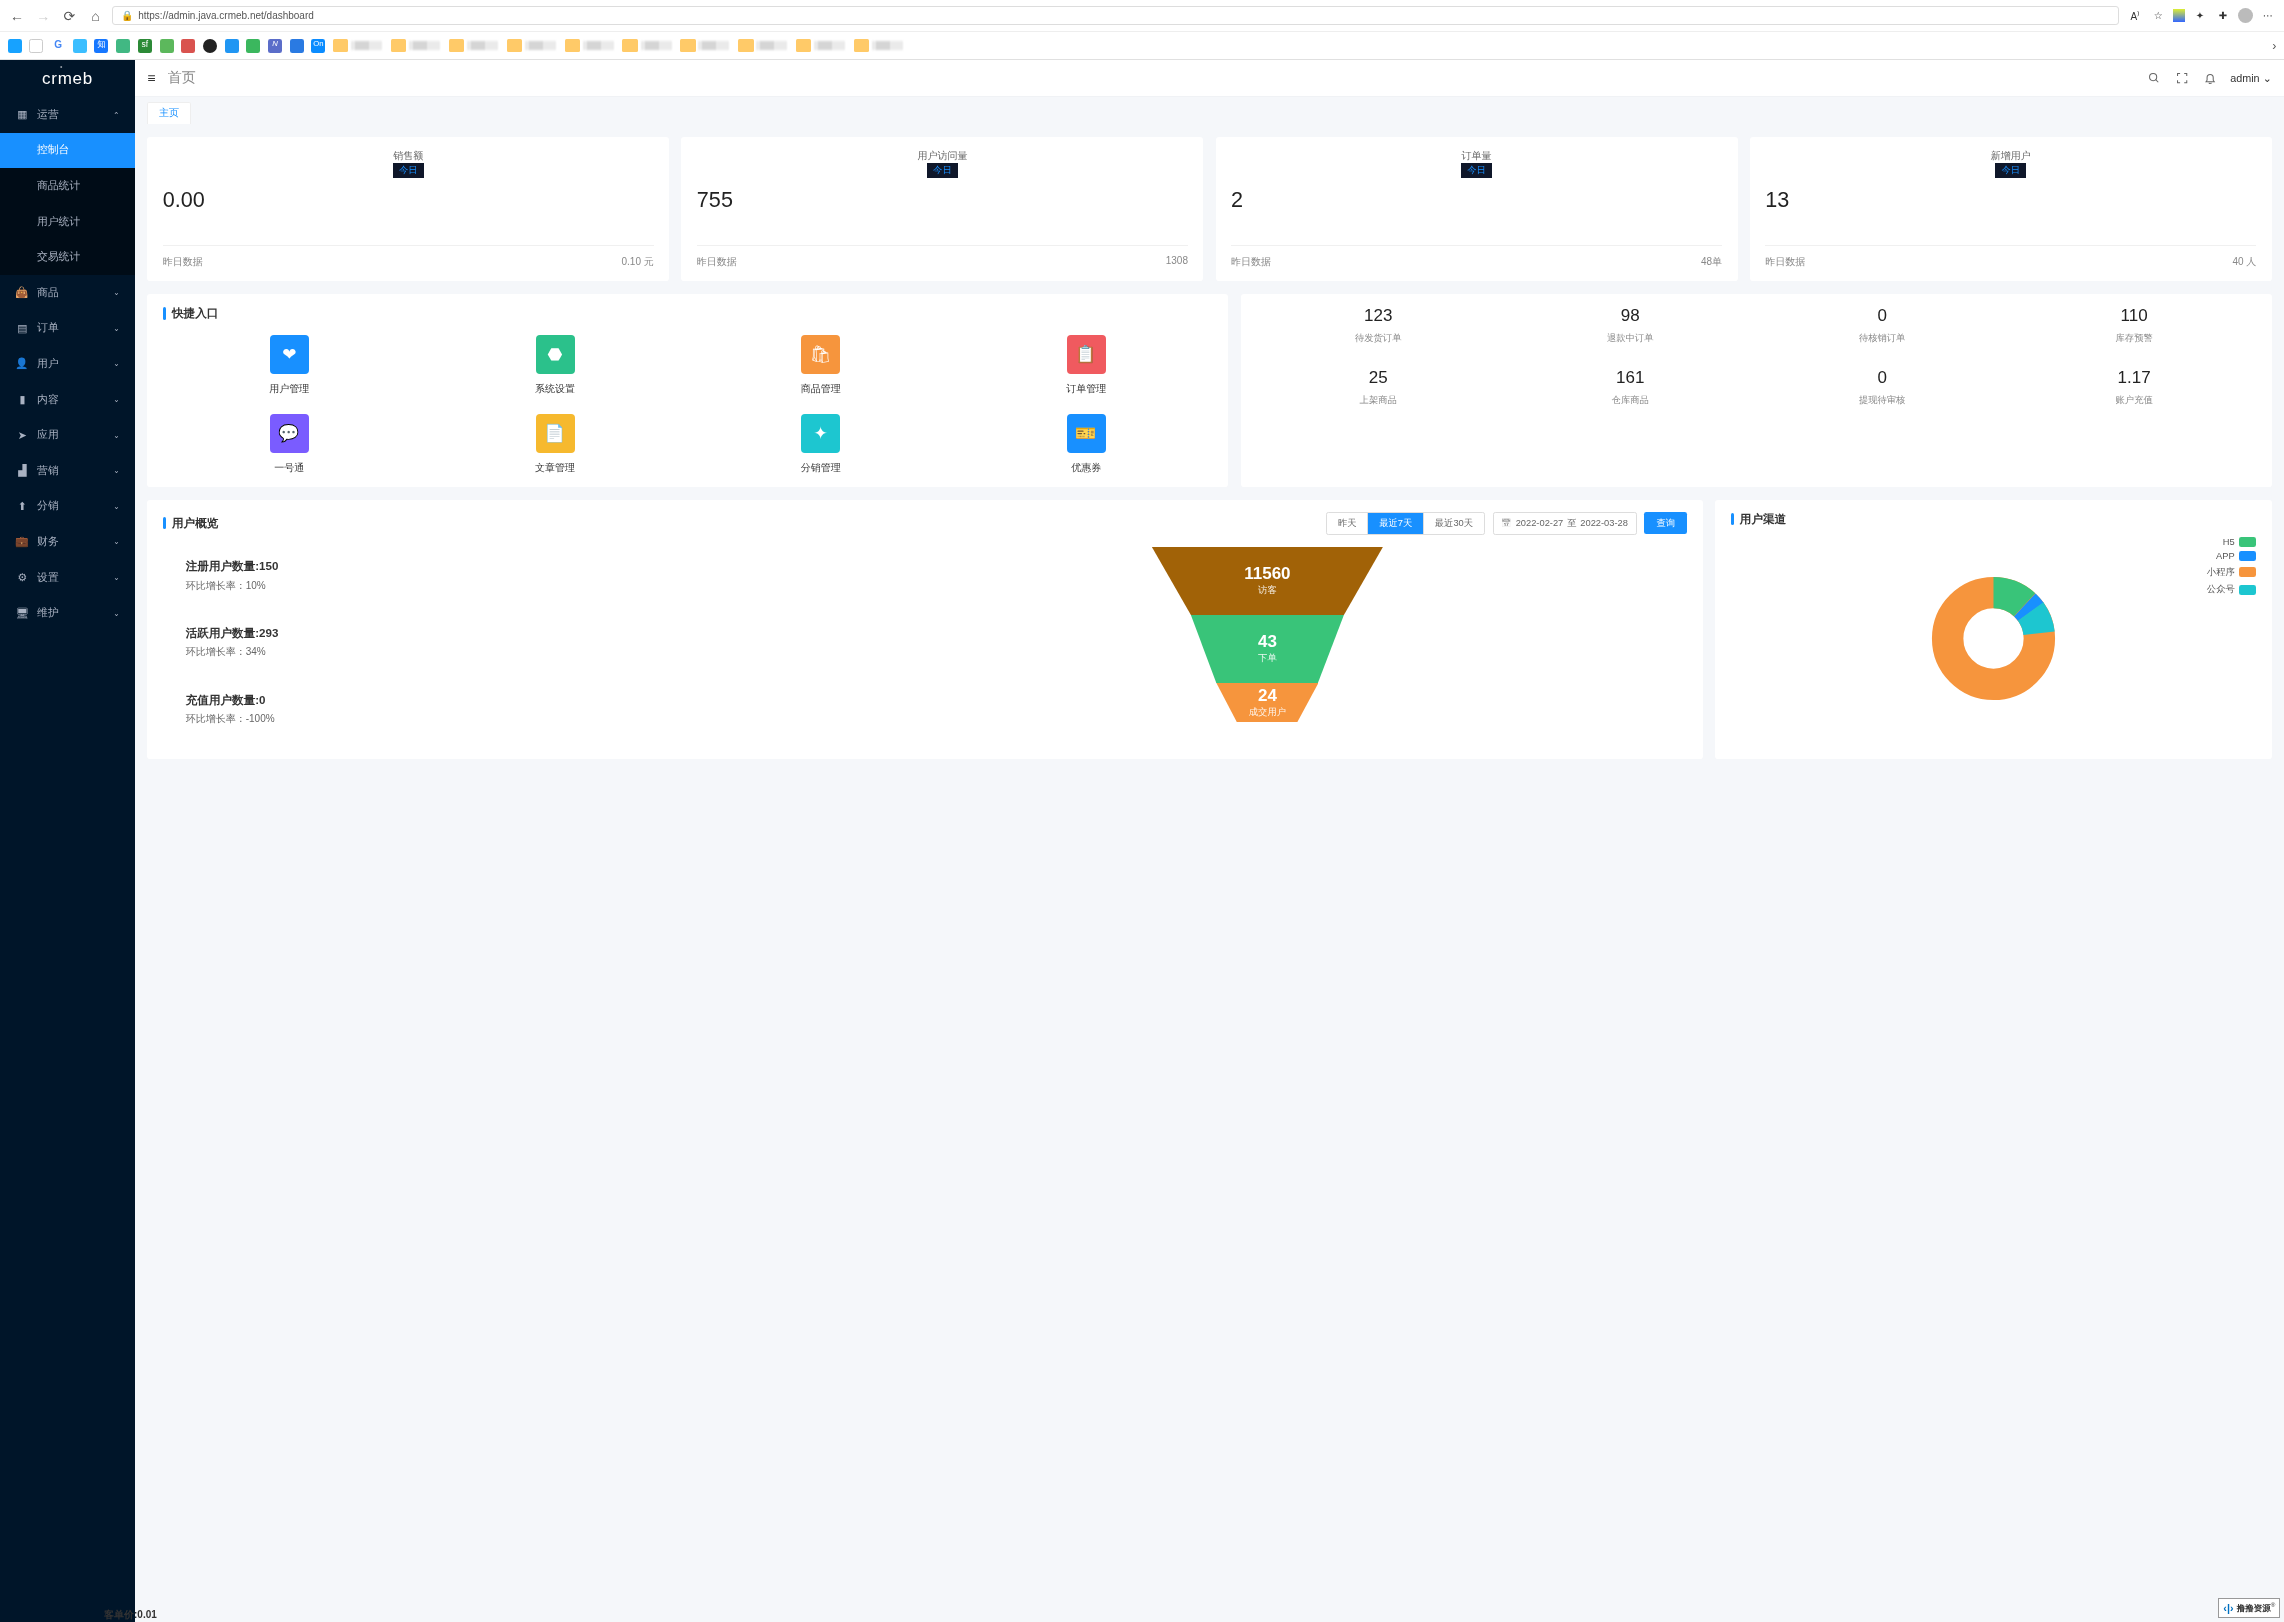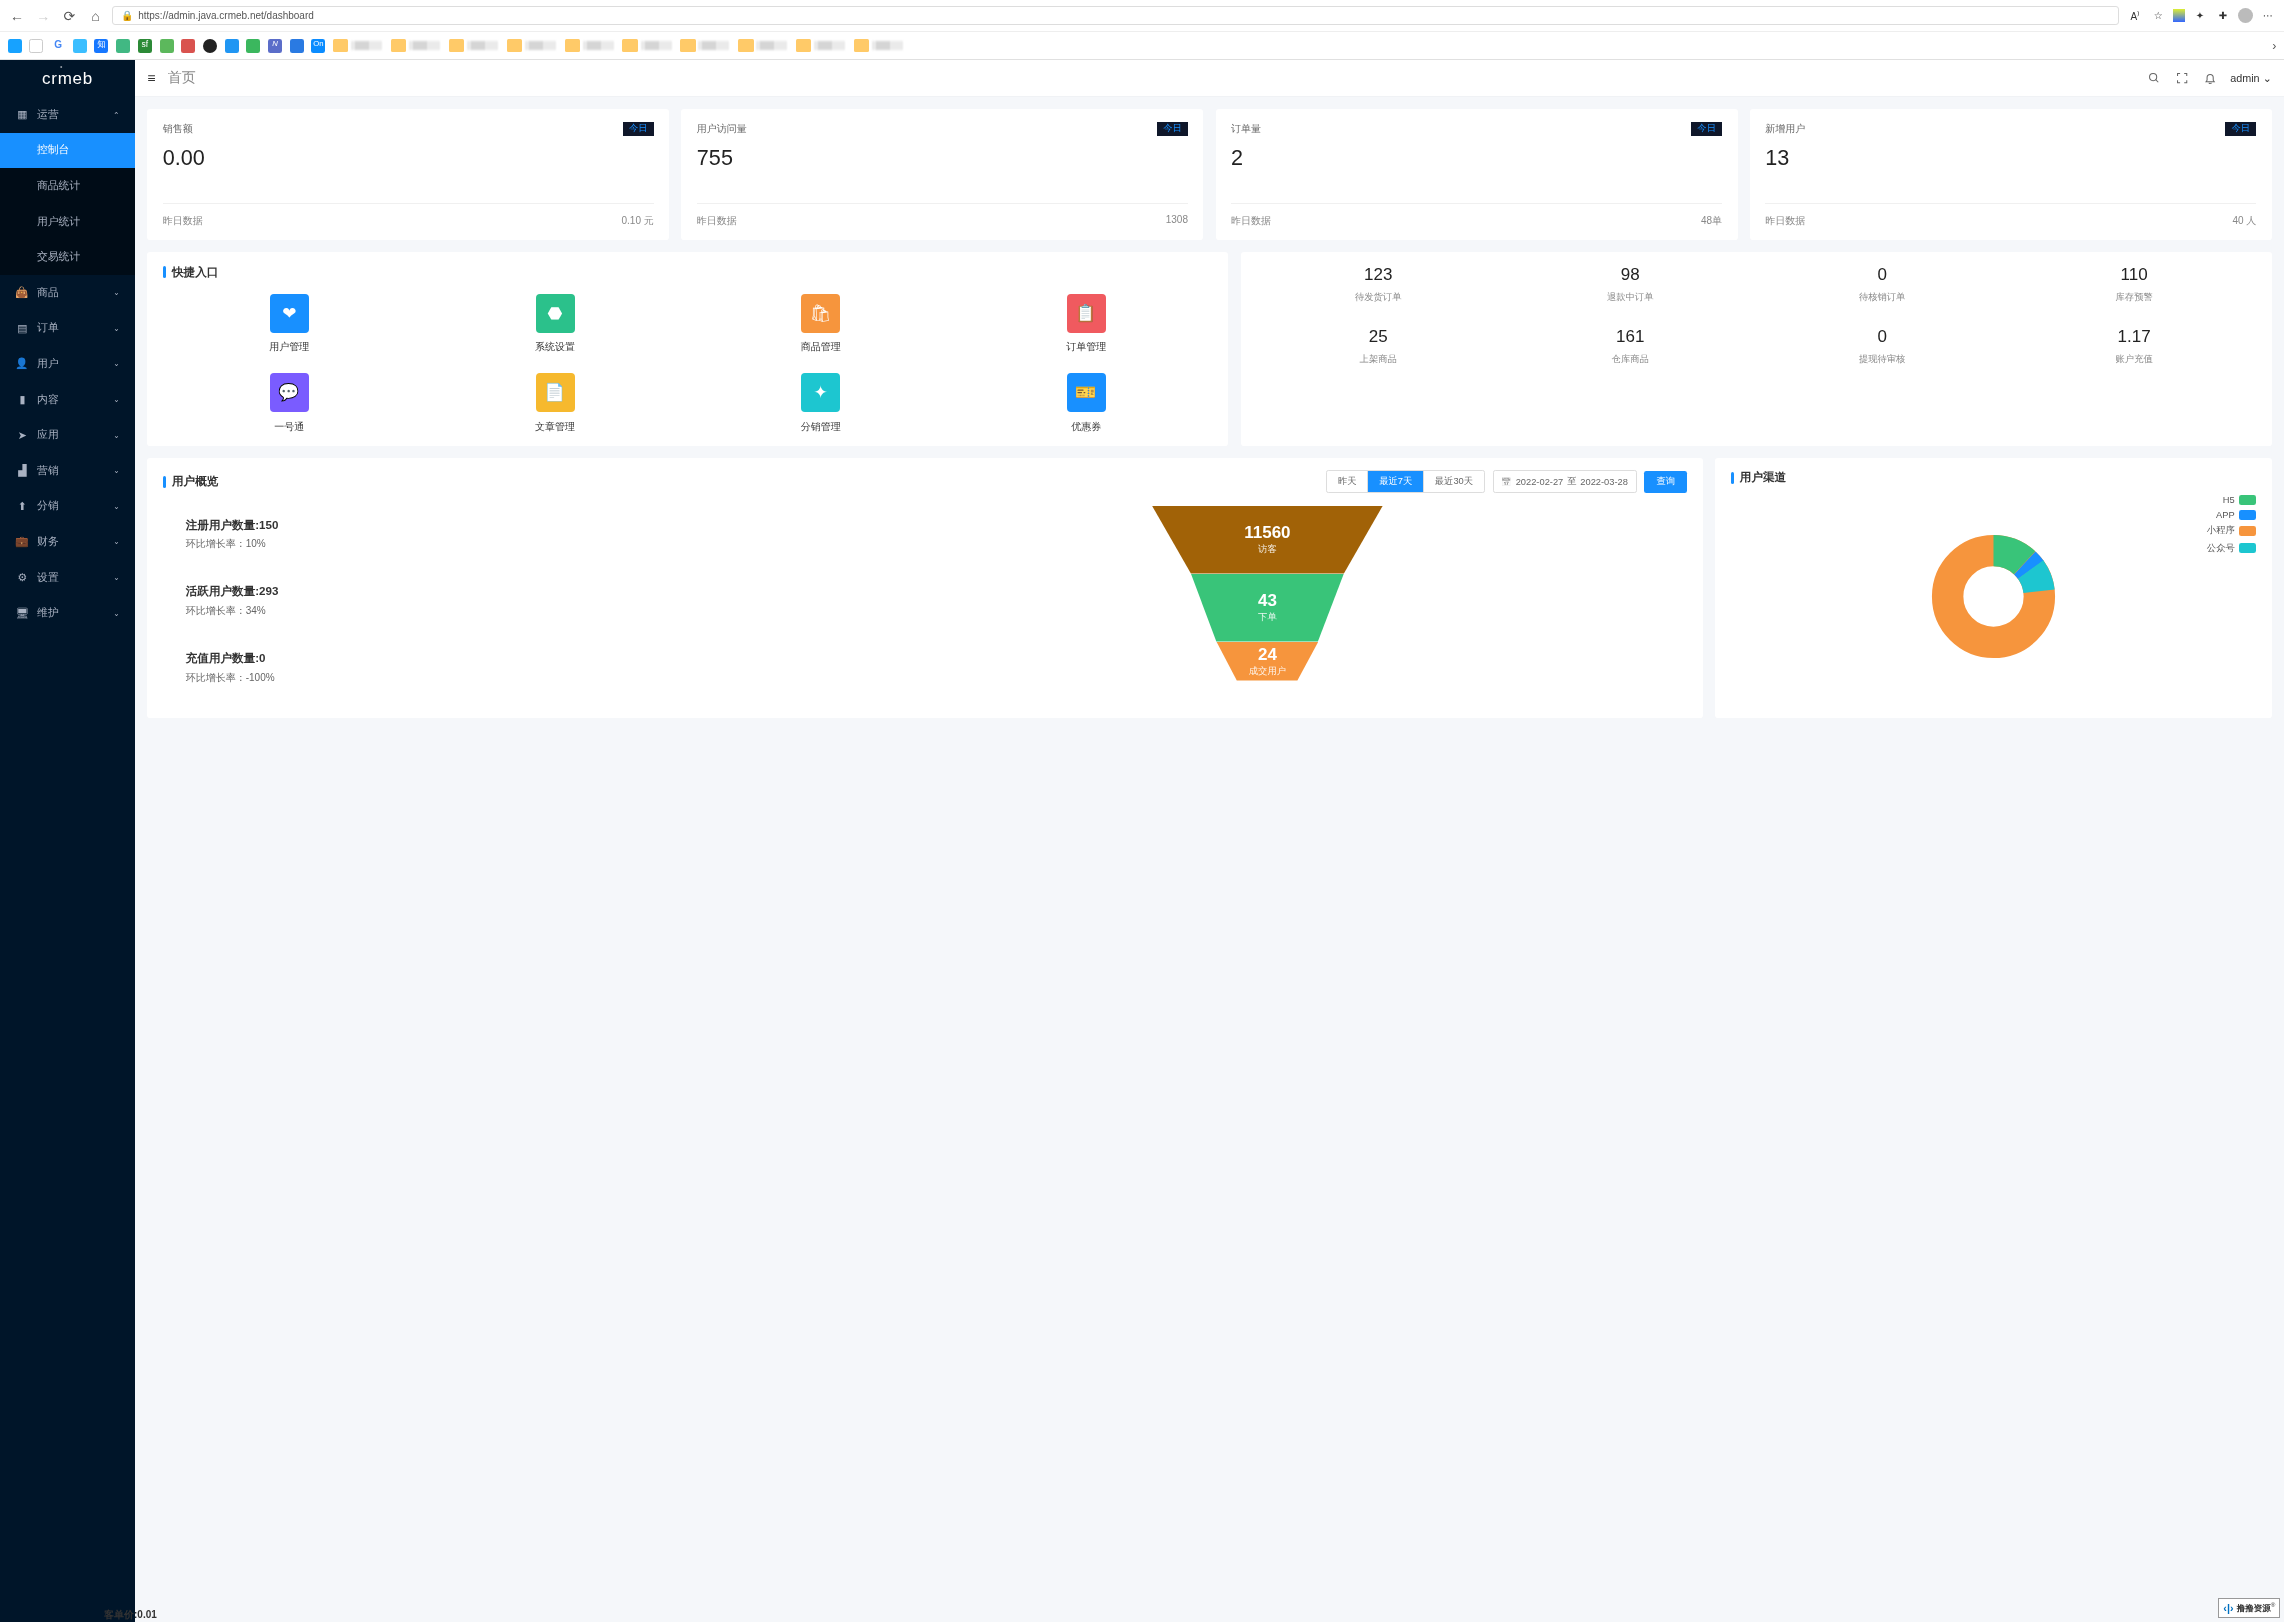--- a/index.html
+++ b/index.html
@@ -37,21 +37,21 @@
 .topbar .top-icon { width: 28px; height: 28px; display: flex; align-items: center; justify-content: center; color: #666; font-size: 13px; cursor: pointer; }
 .topbar .user { margin-left: 6.2px; font-size: 10.8px; display: flex; align-items: center; gap: 3.1px; cursor: pointer; }
 .tabs-bar { background: #f5f7fa; padding: 4.6px 12.3px 0; }
 .tab-chip { display: inline-block; background: #fff; padding: 3.9px 10.8px; font-size: 10px; color: #1890ff; border-radius: 2.3px 2.3px 0 0; border:0.8px solid #eee; border-bottom:none; }
 
 .content { flex: 1; overflow-y: auto; padding: 12.3px; }
 .row { display: flex; gap: 12.3px; margin-bottom: 12.3px; }
 .card { background: #fff; border-radius: 3.1px; padding: 12.3px 15.4px; }
 
 .stat-card { flex: 1; }
-.stat-card .sc-head { display: flex; justify-content: space-between; align-items: center; margin-bottom: 9.3px; }
+.stat-card .sc-head { display: flex; justify-content: space-between; align-items: center; margin-bottom: 9.3px; flex-direction: column; }
 .stat-card .sc-title { color: #666; font-size: 10px; }
 .stat-card .sc-tag { background: #0f172a; color: #1890ff; padding: 0.8px 6.2px; border-radius: 0; font-size: 9.3px; }
 .stat-card .sc-value { font-size: 21.6px; font-weight: 500; color: #222; margin-bottom: 32px; }
 .stat-card .sc-foot { display: flex; justify-content: space-between; color: #888; font-size: 10px; border-top:0.8px solid #f0f0f0; padding-top:9.3px; }
 
 .section-title { display: flex; align-items: center; font-size: 11.6px; font-weight: 600; margin-bottom: 14px; }
 .section-title::before { content: ""; width: 3.1px; height: 12.3px; background: #1890ff; margin-right: 6.2px; border-radius: 1.5px; }
 
 .quick-card { flex: 1.05; }
 .quick-grid { display: grid; grid-template-columns: repeat(4, 1fr); gap: 18.5px 12.3px; }
@@ -268,20 +268,23 @@
         <svg width="12.3" height="12.3" viewBox="0 0 24 24" fill="none" stroke="currentColor" stroke-width="2">
             <path d="M18 16v-5a6 6 0 10-12 0v5l-2 3h16l-2-3zM10 21a2 2 0 004 0"></path>
           </svg>
       </div>
       <div class="user">
         <span>admin</span>
         <span>⌄</span>
       </div>
     </div>
 
+    <div class="tabs-bar">
+      <div class="tab-chip">主页</div>
+    </div>
 
     <div class="content">
 
       <div class="row" id="stats-row">
           <div class="card stat-card">
     <div class="sc-head">
       <span class="sc-title">销售额</span>
       <span class="sc-tag">今日</span>
     </div>
     <div class="sc-value">0.00</div>

